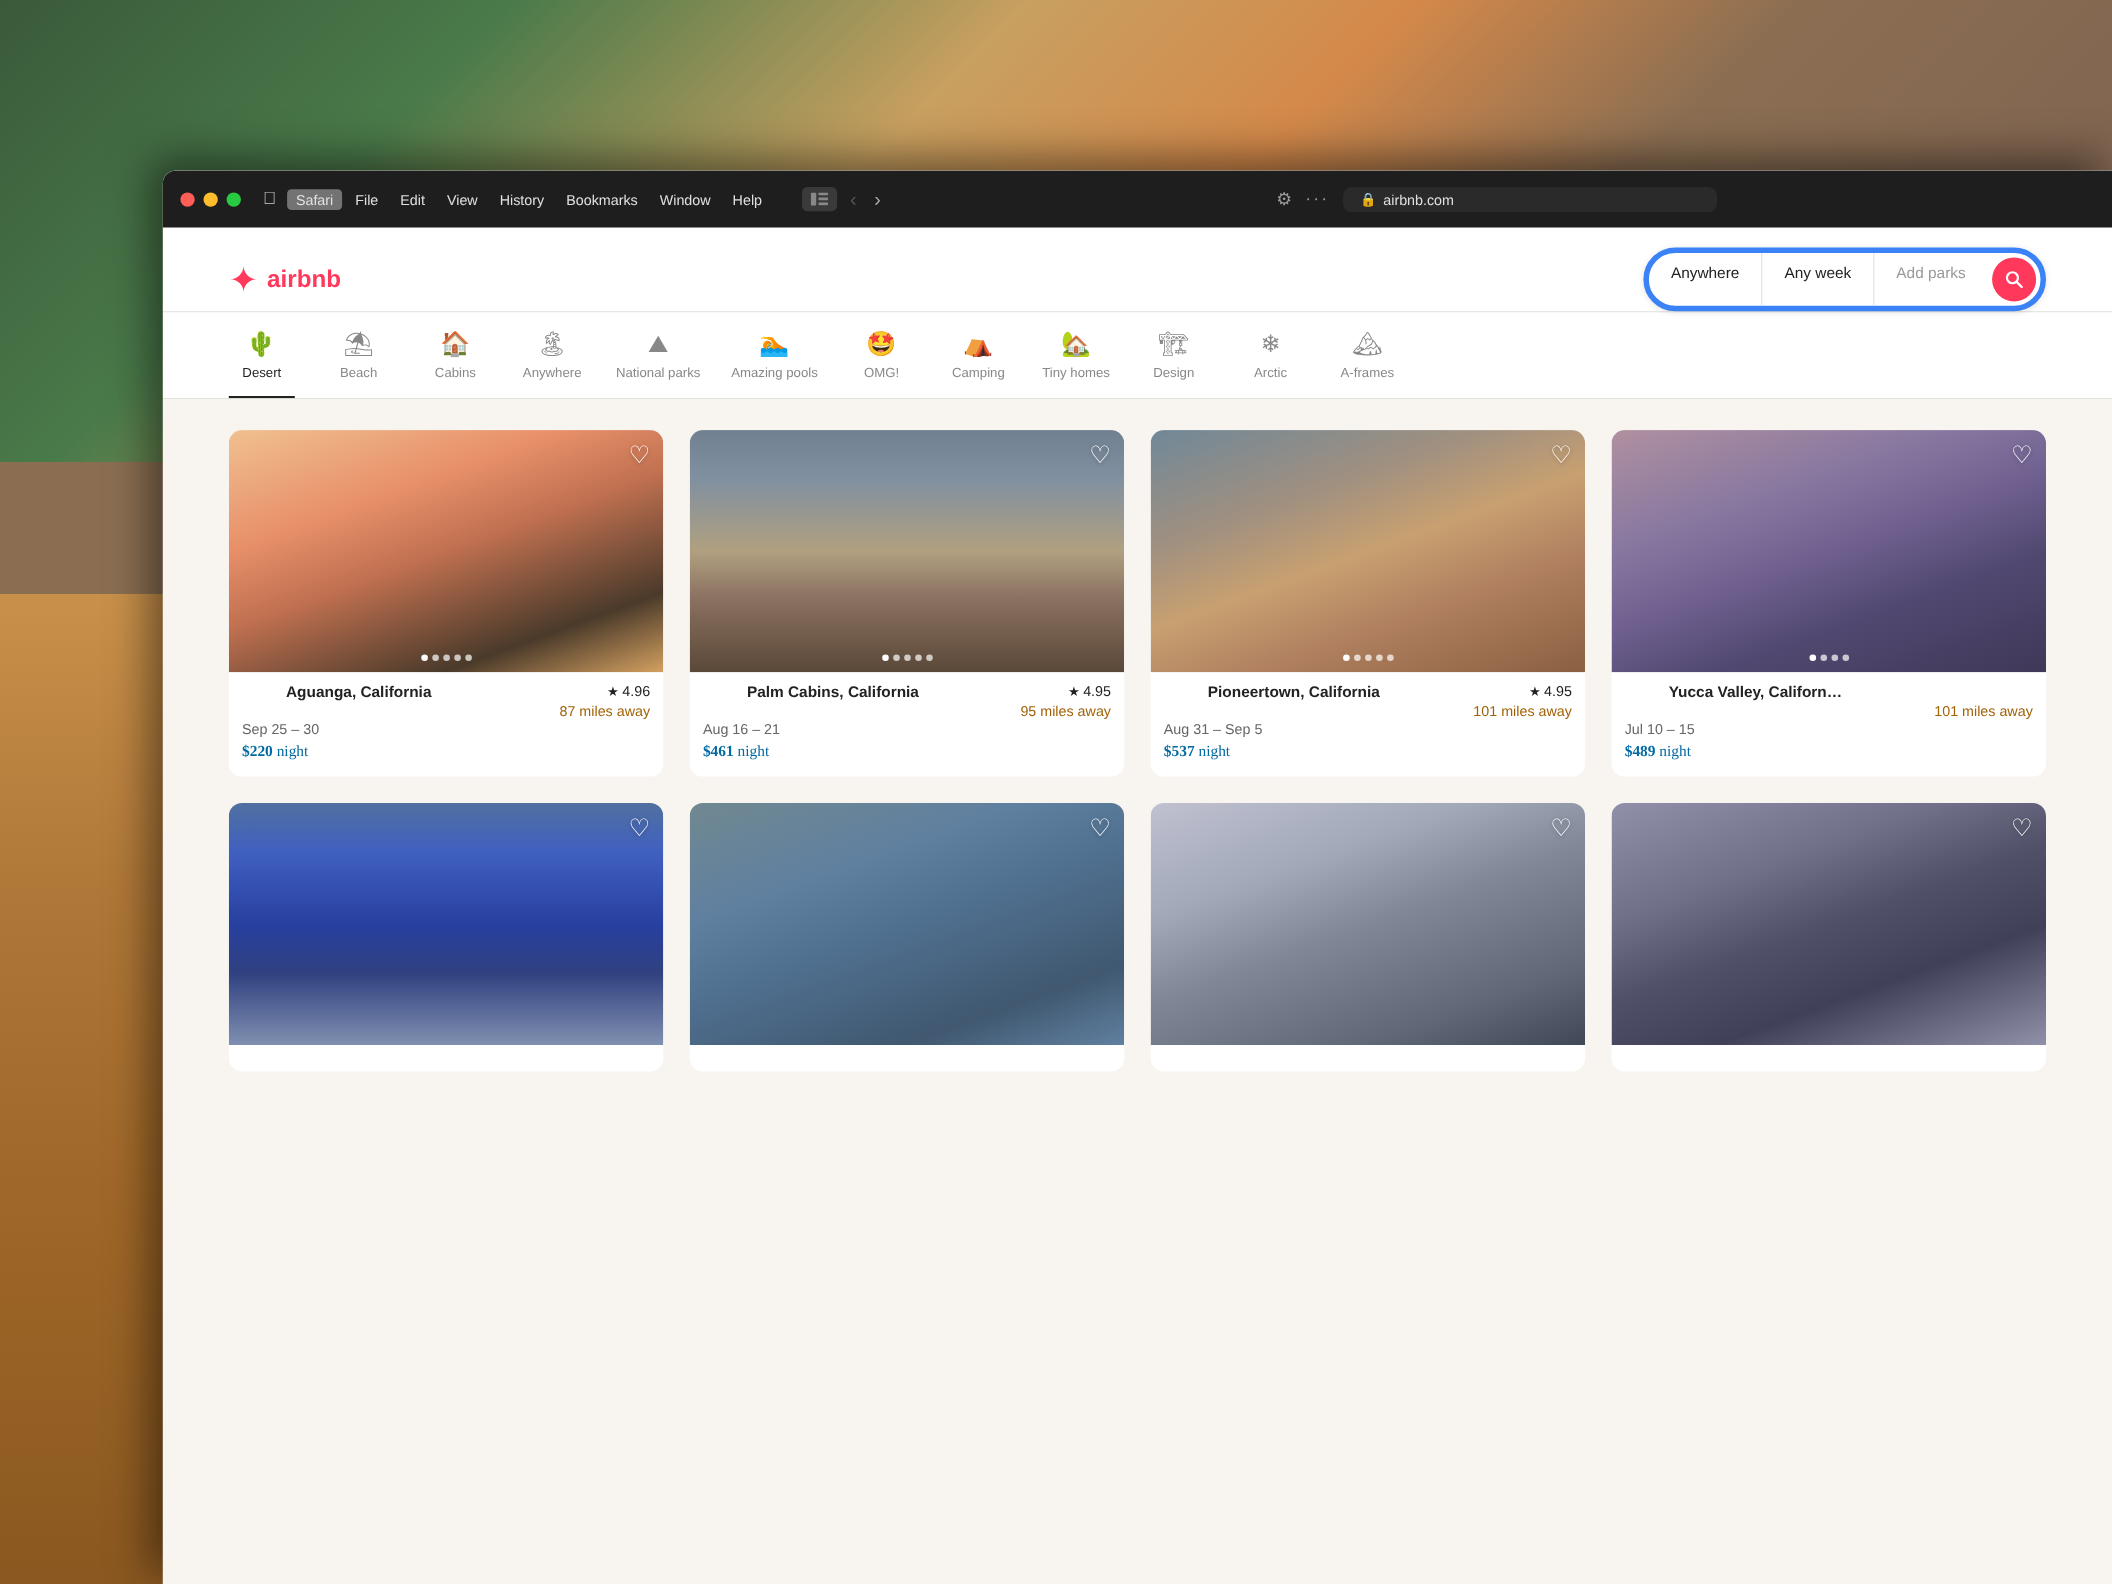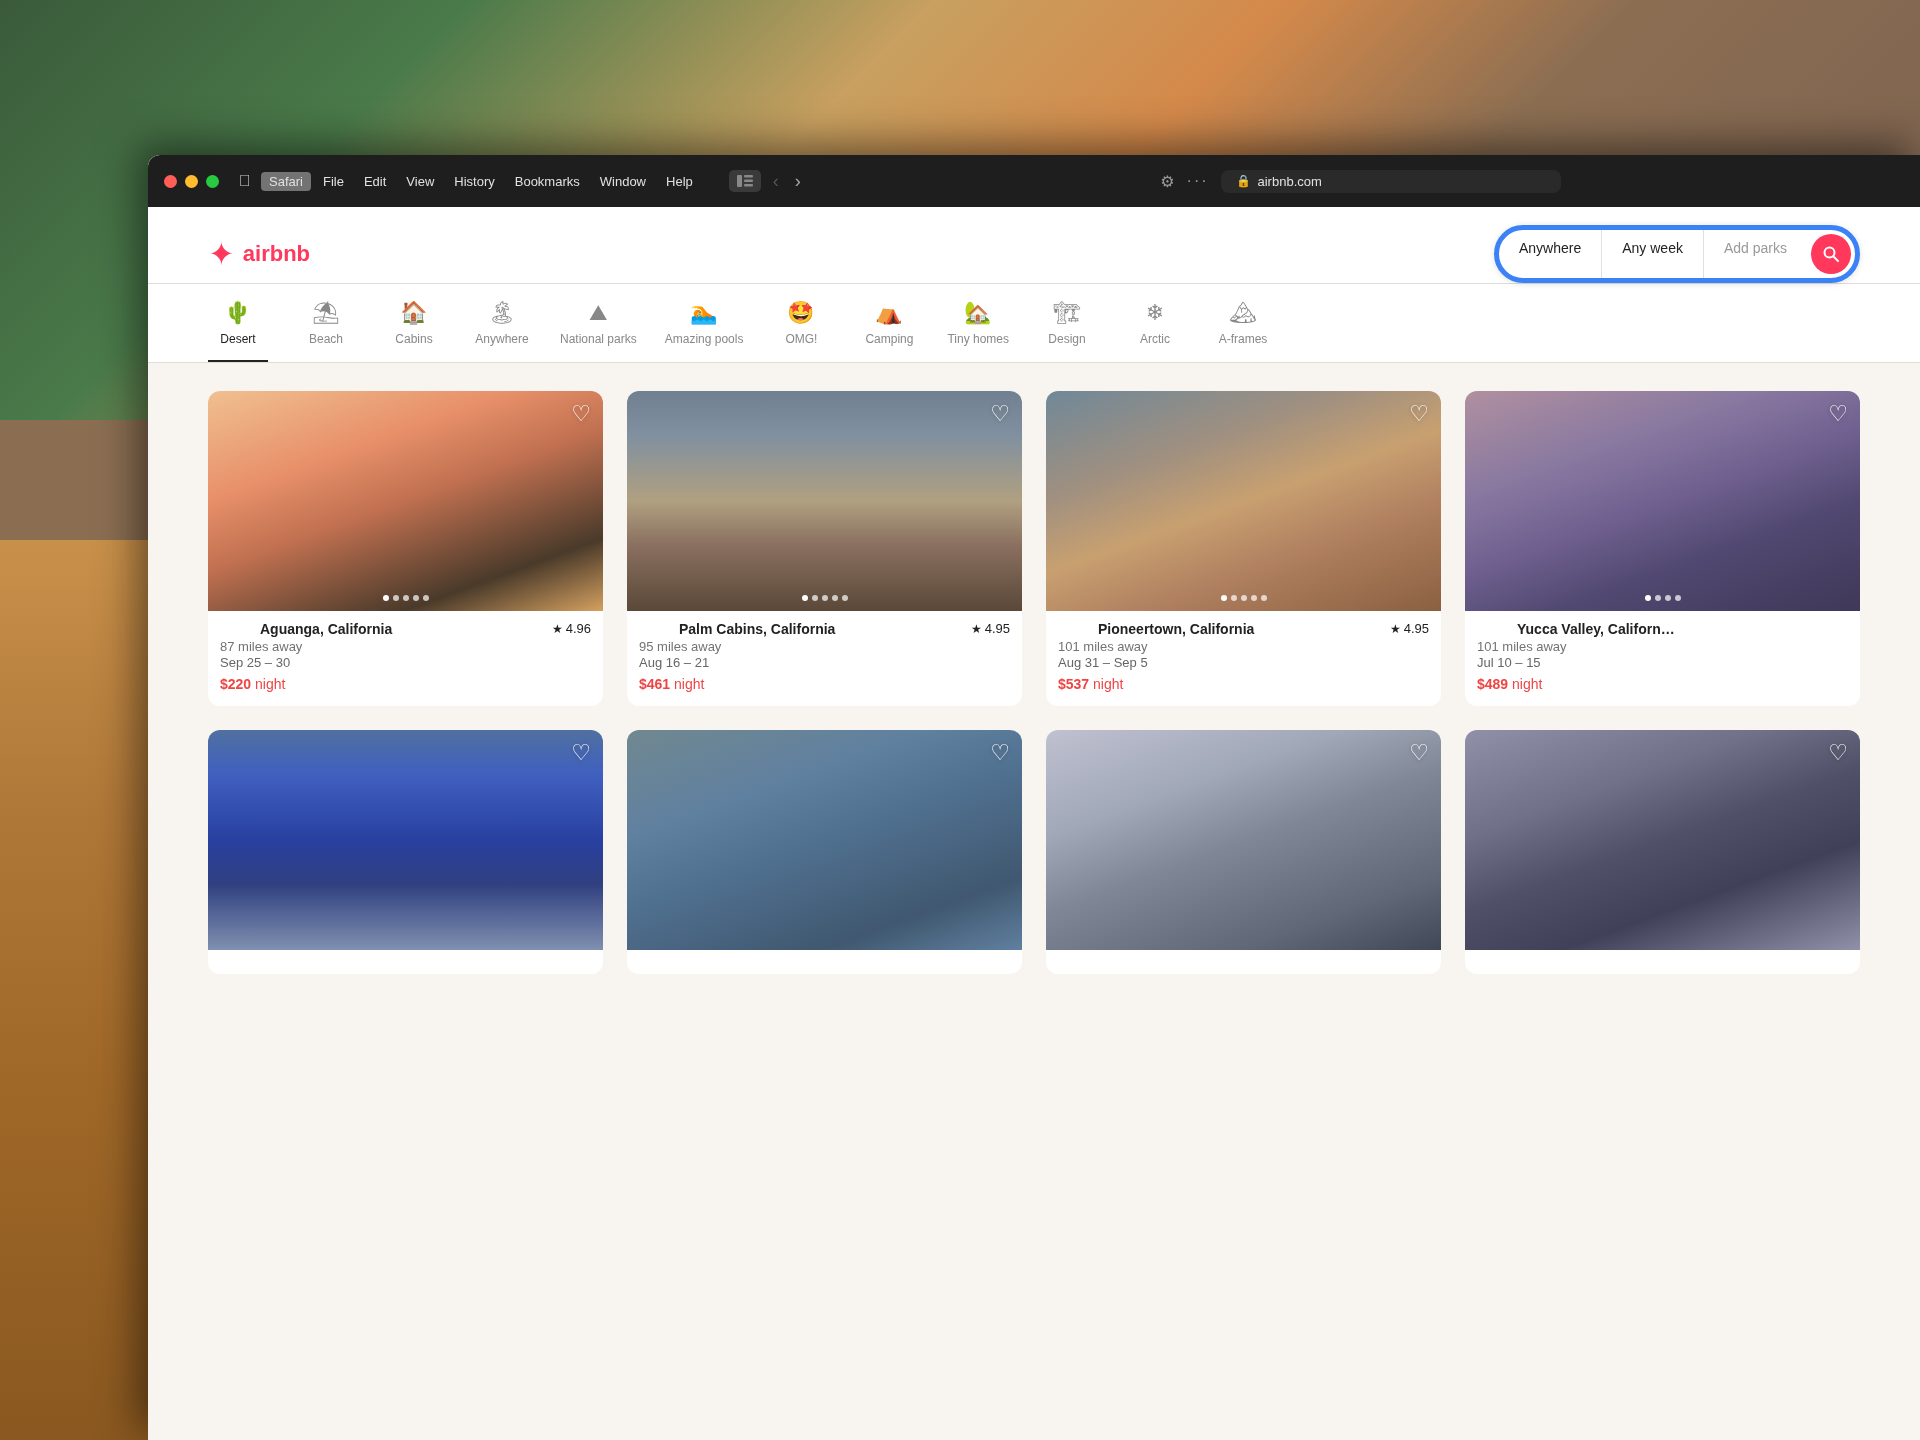--- a/index.html
+++ b/index.html
@@ -354,31 +354,33 @@
       align-items: center;
       gap: 3px;
       font-size: 13px;
       color: #222;
     }
     .star-icon {
       font-size: 12px;
     }
     .listing-distance {
       font-size: 13px;
-      color: #737373;
+      color: #a16207;
       margin-bottom: 1px;
+      text-align: right;
     }
     .listing-dates {
       font-size: 13px;
       color: #666;
       margin-bottom: 6px;
     }
     .listing-price {
       font-size: 14px;
-      color: #ef4444;
+      color: #0369a1;
+      font-family: Liberation Serif, serif;
     }
     .listing-price strong {
       font-weight: 600;
     }
   </style>
 </head>
 <body>
 
 <div class="bg-photo"></div>
 <div class="bg-table"></div>

